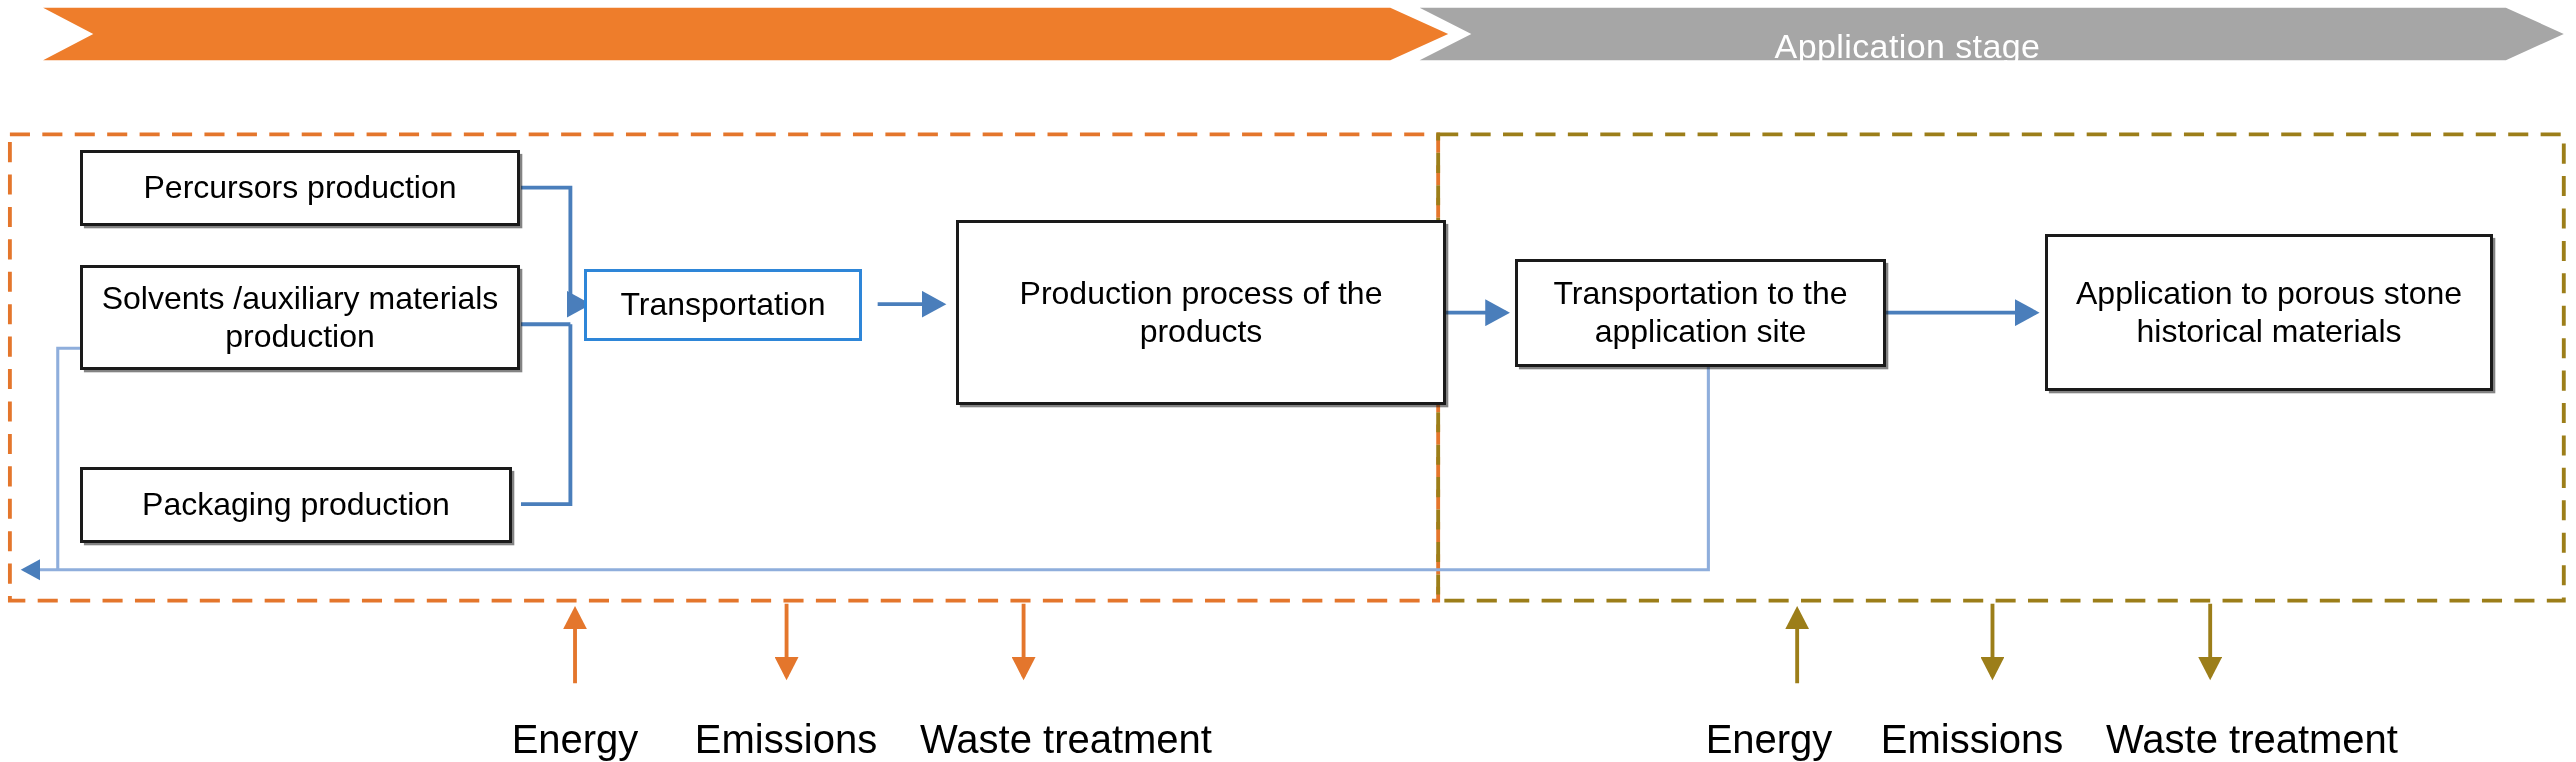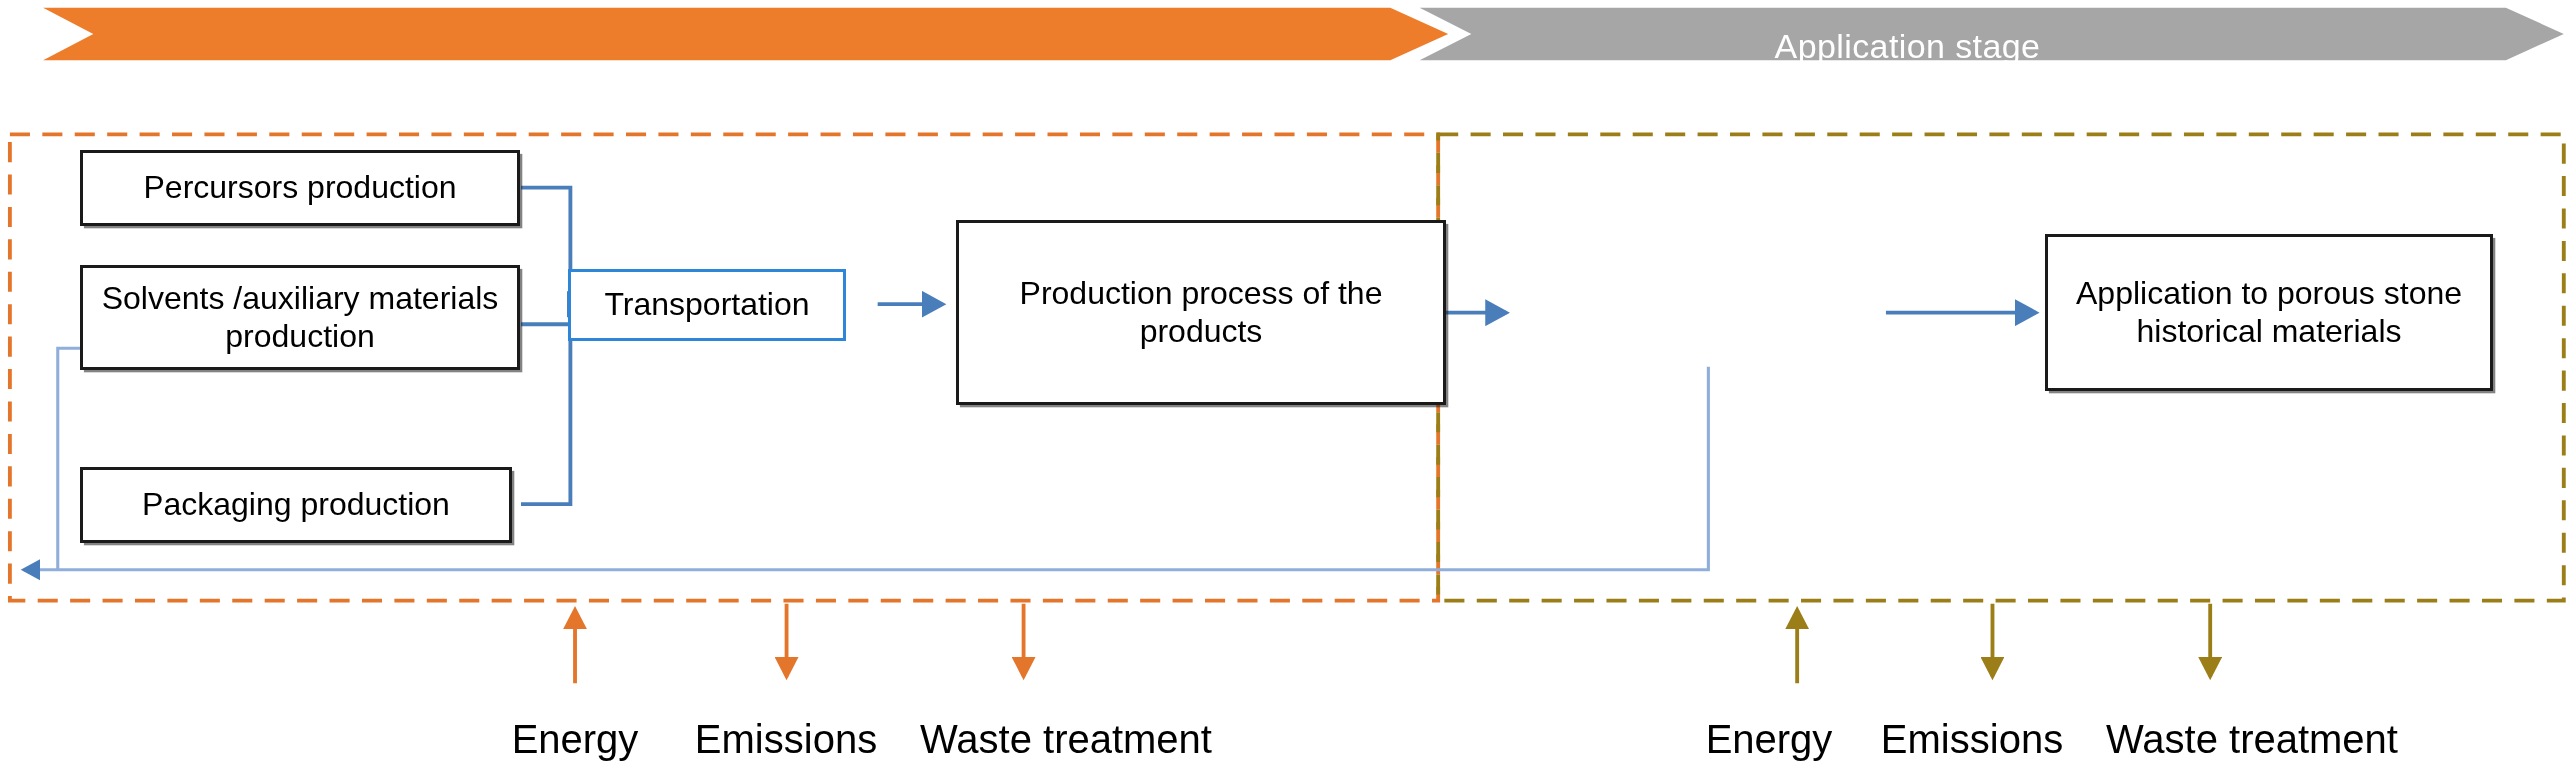--- a/index.html
+++ b/index.html
@@ -26,21 +26,21 @@
   .node.black{border:3.1px solid #1a1a1a;box-shadow:3.1px 3.1px 0 -0.8px rgba(30,30,30,.55);}
   .node.blue{border:3.1px solid #2E86D8;}
   .node span{display:block;padding:0 10.8px;}
 
   
   #n-precursors{left:80px;top:150px;width:440px;height:76px;}
   #n-solvents  {left:80px;top:265px;width:440px;height:105px;}
   #n-packaging {left:80px;top:467px;width:432px;height:76px;}
 
   
-  #n-transport1{left:568px;top:269px;width:278px;height:72px;}
+  #n-transport1{left:584px;top:269px;width:278px;height:72px;}
   #n-prodproc  {left:956px;top:220px;width:490px;height:185px;}
 
   
   #n-transport2{left:1515px;top:259px;width:371px;height:108px;}
   #n-apply     {left:2045px;top:234px;width:448px;height:157px;}
 
   .flow-label{
     position:absolute;color:#000000;font-size:40px;white-space:nowrap;
     font-family:"Liberation Sans","DejaVu Sans",sans-serif;
   }
@@ -112,20 +112,23 @@
   </div>
 
   <div class="node blue" id="n-transport1">
     <span>Transportation</span>
   </div>
 
   <div class="node black" id="n-prodproc">
     <span>Production process of the products</span>
   </div>
 
+  <div class="node black" id="n-transport2">
+    <span>Transportation  to the application site</span>
+  </div>
 
   <div class="node black" id="n-apply">
     <span>Application to porous stone historical materials</span>
   </div>
 
   <div class="flow-label center" style="left:575px;top:717px;">Energy</div>
   <div class="flow-label center" style="left:786px;top:717px;">Emissions</div>
   <div class="flow-label center" style="left:1066px;top:717px;">Waste treatment</div>
 
   <div class="flow-label center" style="left:1769px;top:717px;">Energy</div>

